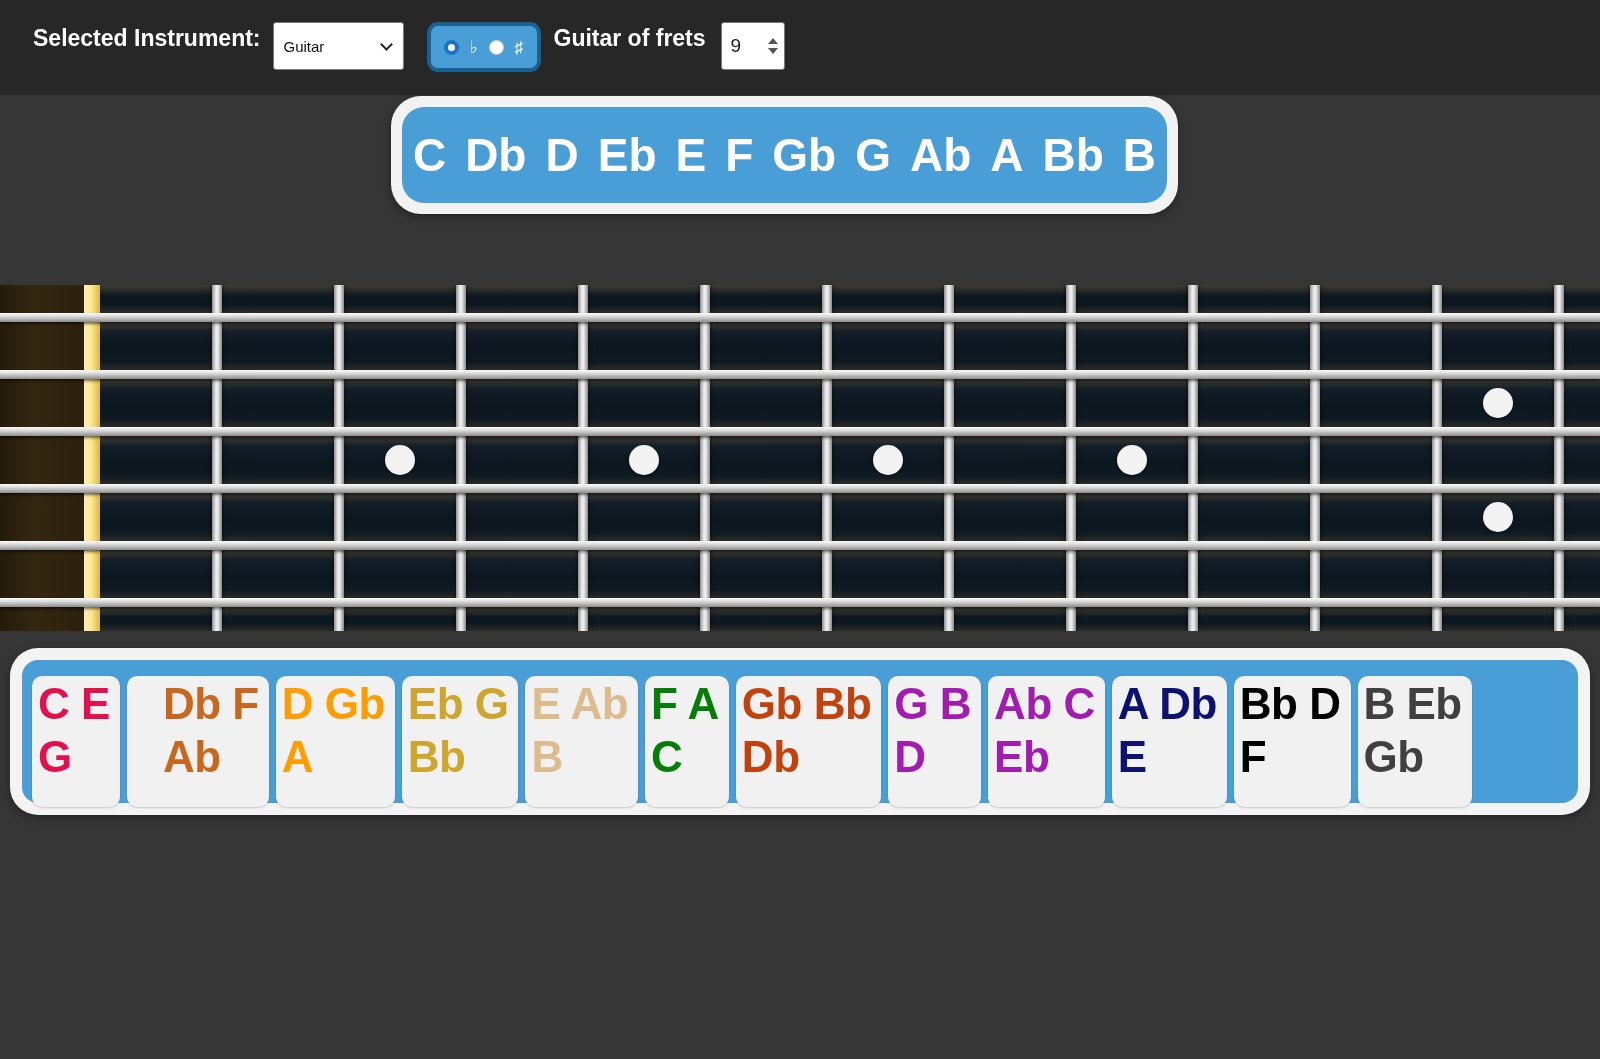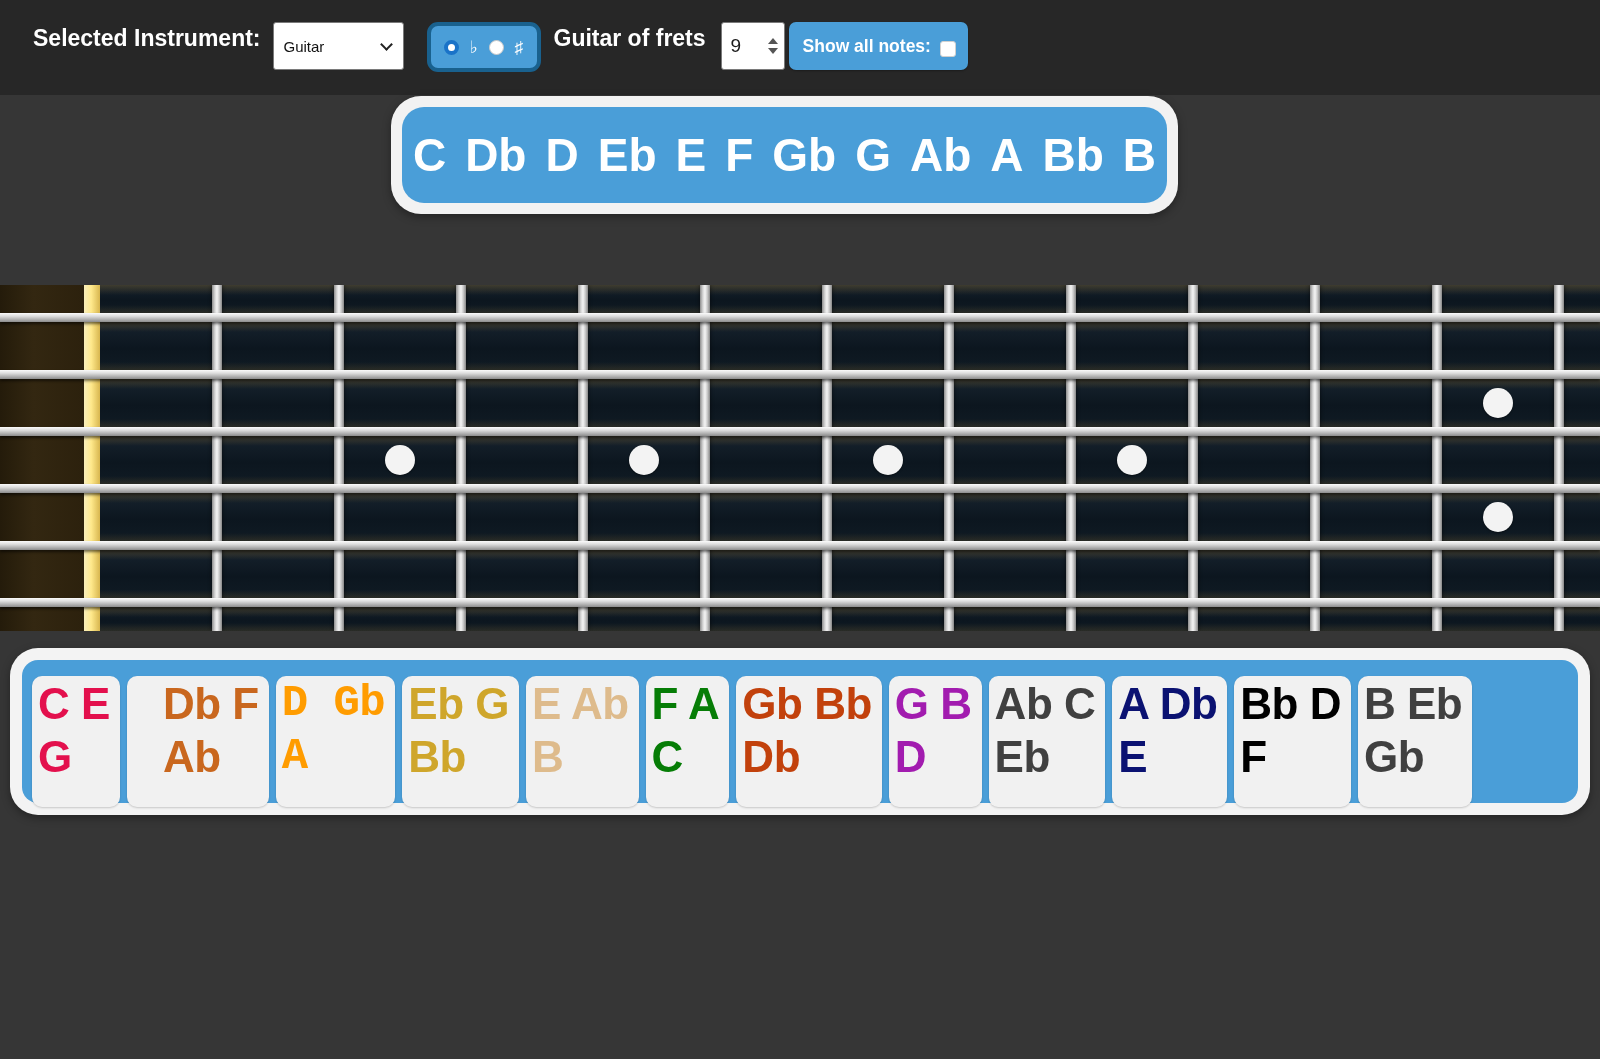--- a/index.html
+++ b/index.html
@@ -151,24 +151,20 @@
   <span class="tb-label tb-label2">Guitar of frets</span>
 
   <div class="num-input">
     <span class="num-text">9</span>
     <span class="spinner">
       <span class="spin-up"></span>
       <span class="spin-dn"></span>
     </span>
   </div>
 
-  <button class="show-all-btn">
-    <span class="btn-text">Show all notes:</span>
-    <span class="checkbox"></span>
-  </button>
 </div>
 
 <div class="note-wrap">
   <div class="note-inner">
       <span class="note">C</span>
       <span class="note">Db</span>
       <span class="note">D</span>
       <span class="note">Eb</span>
       <span class="note">E</span>
       <span class="note">F</span>
@@ -216,24 +212,24 @@
     <div class="dot" style="left: 873px; top: 160px;"></div>
     <div class="dot" style="left: 1117px; top: 160px;"></div>
     <div class="dot" style="left: 1483px; top: 103px;"></div>
     <div class="dot" style="left: 1483px; top: 217px;"></div>
   </div>
 
 <div class="chords-wrap">
   <div class="chords-inner">
       <div class="chord-card" style="color: rgb(227, 16, 77);"><span class="chord-note">C</span> <span class="chord-note">E</span><br><span class="chord-note">G</span></div>
       <div class="chord-card" style="color: rgb(201, 103, 30); padding-left: 36px;"><span class="chord-note">Db</span> <span class="chord-note">F</span><br><span class="chord-note">Ab</span></div>
-      <div class="chord-card" style="color: rgb(255, 156, 0); font-family: Liberation Mono, monospace;"><span class="chord-note">D</span> <span class="chord-note">Gb</span><br><span class="chord-note">A</span></div>
+      <div class="chord-card" style="color: rgb(255, 156, 0);"><span class="chord-note">D</span> <span class="chord-note">Gb</span><br><span class="chord-note">A</span></div>
       <div class="chord-card" style="color: rgb(207, 166, 43);"><span class="chord-note">Eb</span> <span class="chord-note">G</span><br><span class="chord-note">Bb</span></div>
       <div class="chord-card" style="color: rgb(222, 187, 140);"><span class="chord-note">E</span> <span class="chord-note">Ab</span><br><span class="chord-note">B</span></div>
       <div class="chord-card" style="color: rgb(6, 125, 6);"><span class="chord-note">F</span> <span class="chord-note">A</span><br><span class="chord-note">C</span></div>
       <div class="chord-card" style="color: #c2410c;"><span class="chord-note">Gb</span> <span class="chord-note">Bb</span><br><span class="chord-note">Db</span></div>
       <div class="chord-card" style="color: #a21caf;"><span class="chord-note">G</span> <span class="chord-note">B</span><br><span class="chord-note">D</span></div>
-      <div class="chord-card" style="color: #404040; border-radius: 9px;"><span class="chord-note">Ab</span> <span class="chord-note">C</span><br><span class="chord-note">Eb</span></div>
+      <div class="chord-card" style="color: #a21caf; border-radius: 9px;"><span class="chord-note">Ab</span> <span class="chord-note">C</span><br><span class="chord-note">Eb</span></div>
       <div class="chord-card" style="color: rgb(11, 18, 114);"><span class="chord-note">A</span> <span class="chord-note">Db</span><br><span class="chord-note">E</span></div>
       <div class="chord-card" style="color: #000000;"><span class="chord-note">Bb</span> <span class="chord-note">D</span><br><span class="chord-note">F</span></div>
       <div class="chord-card" style="color: #404040;"><span class="chord-note">B</span> <span class="chord-note">Eb</span><br><span class="chord-note">Gb</span></div>
     </div>
 </div>
 
 </body></html>

